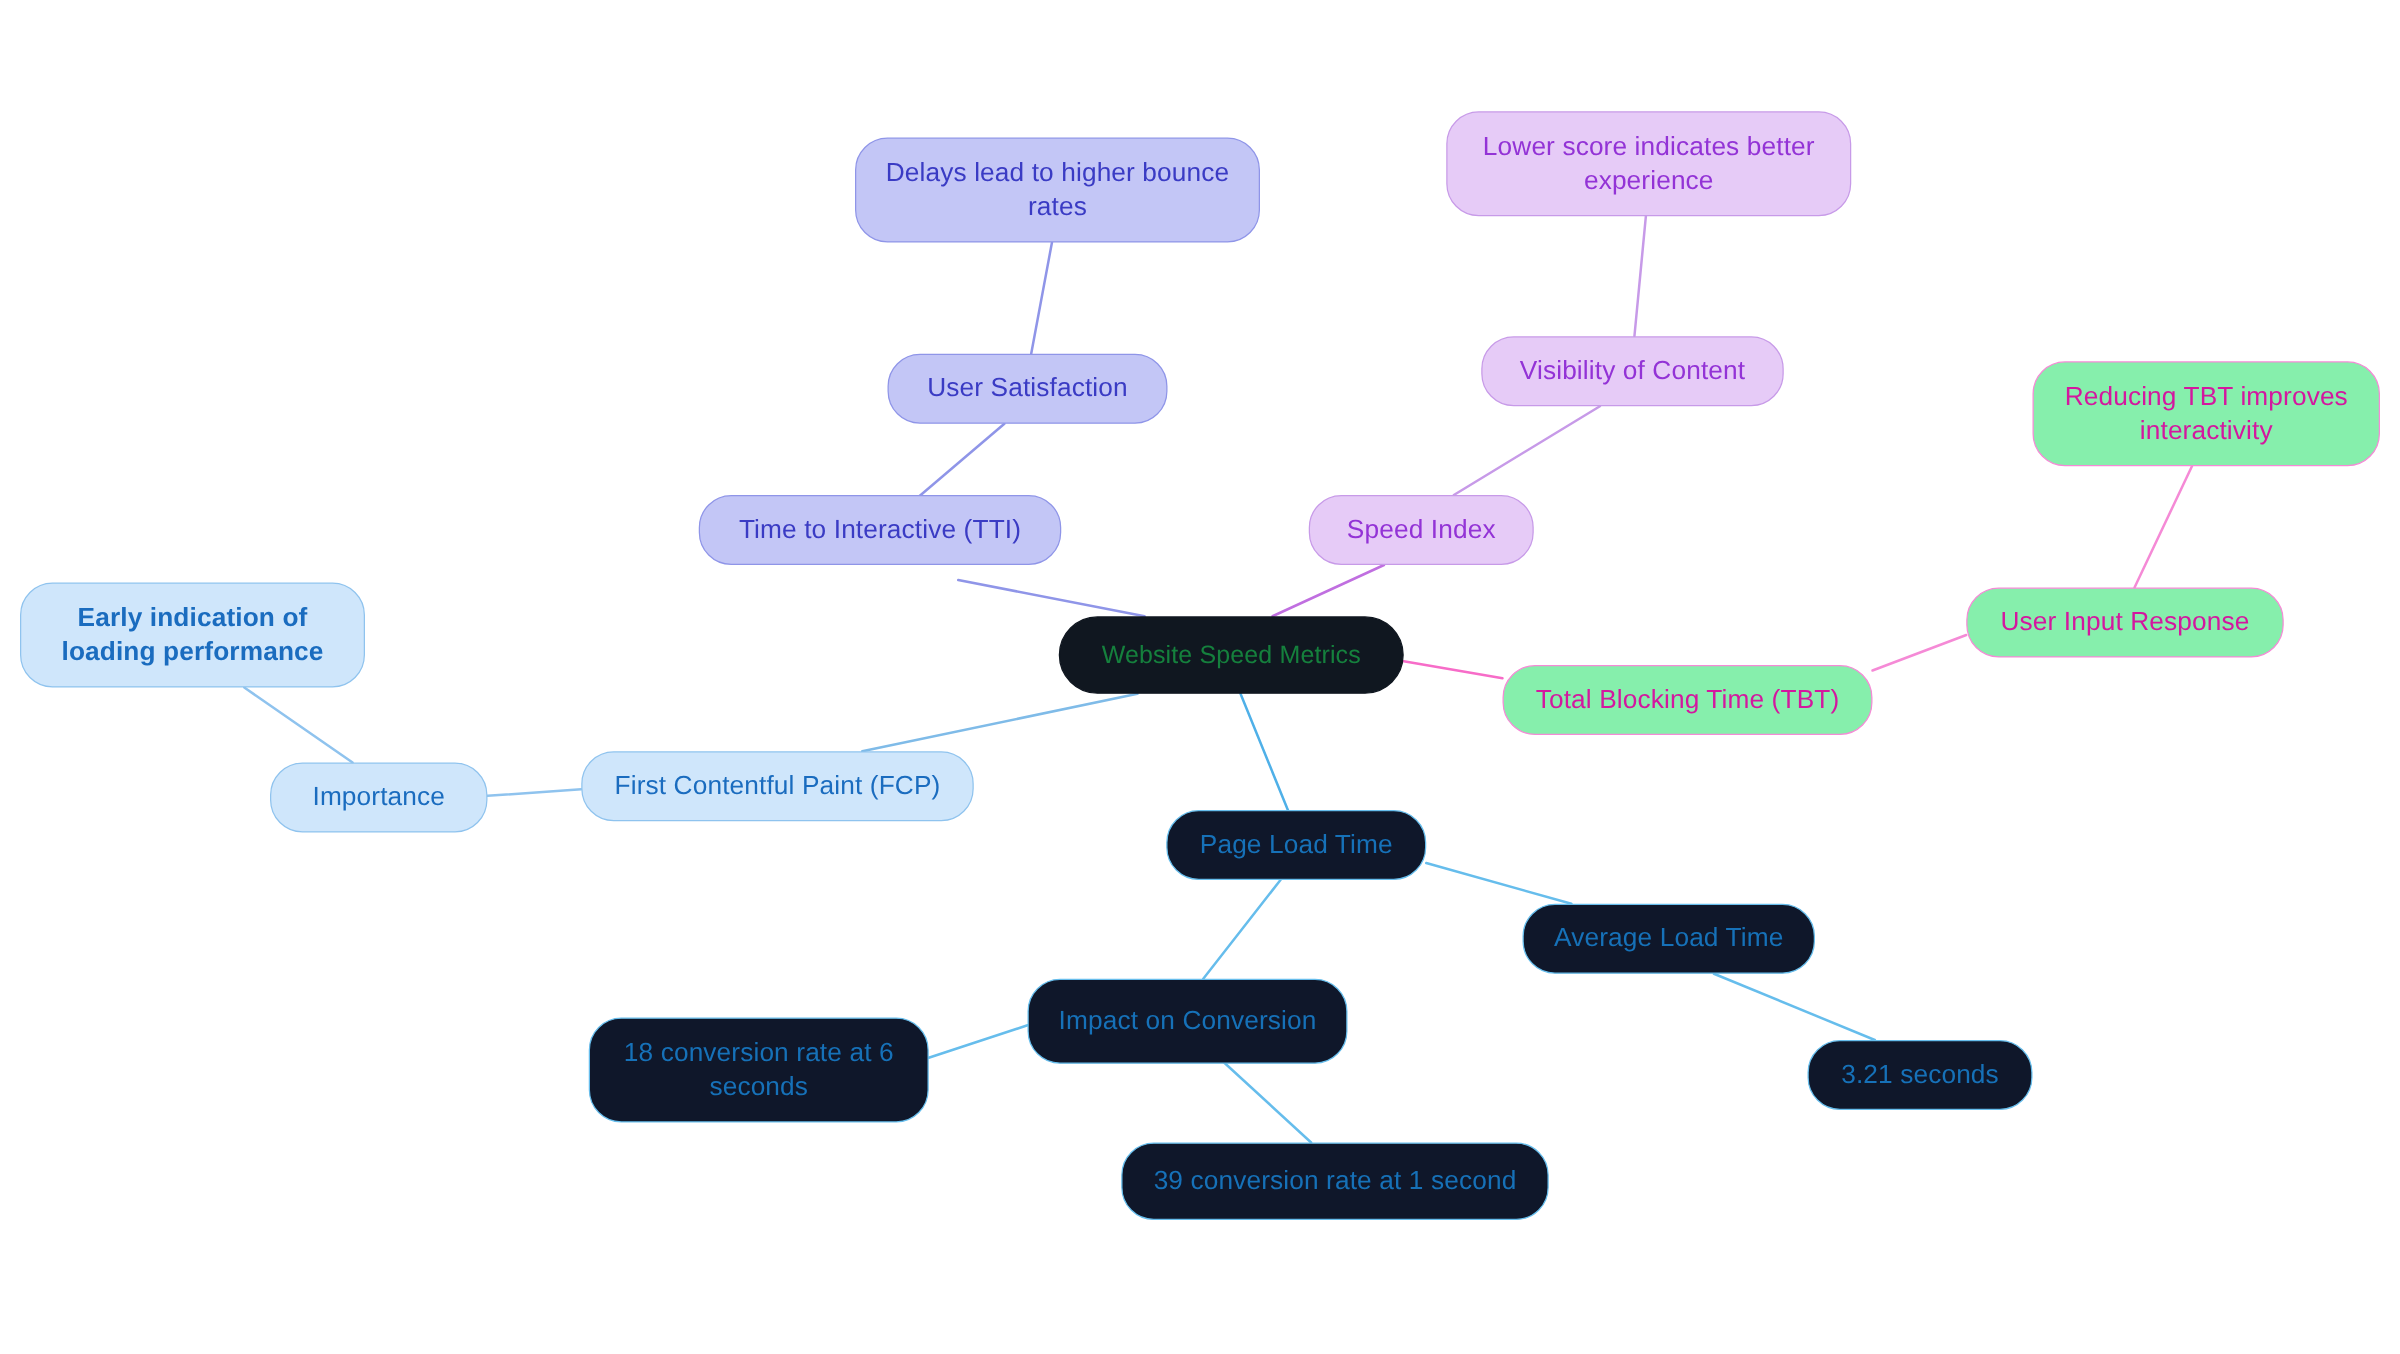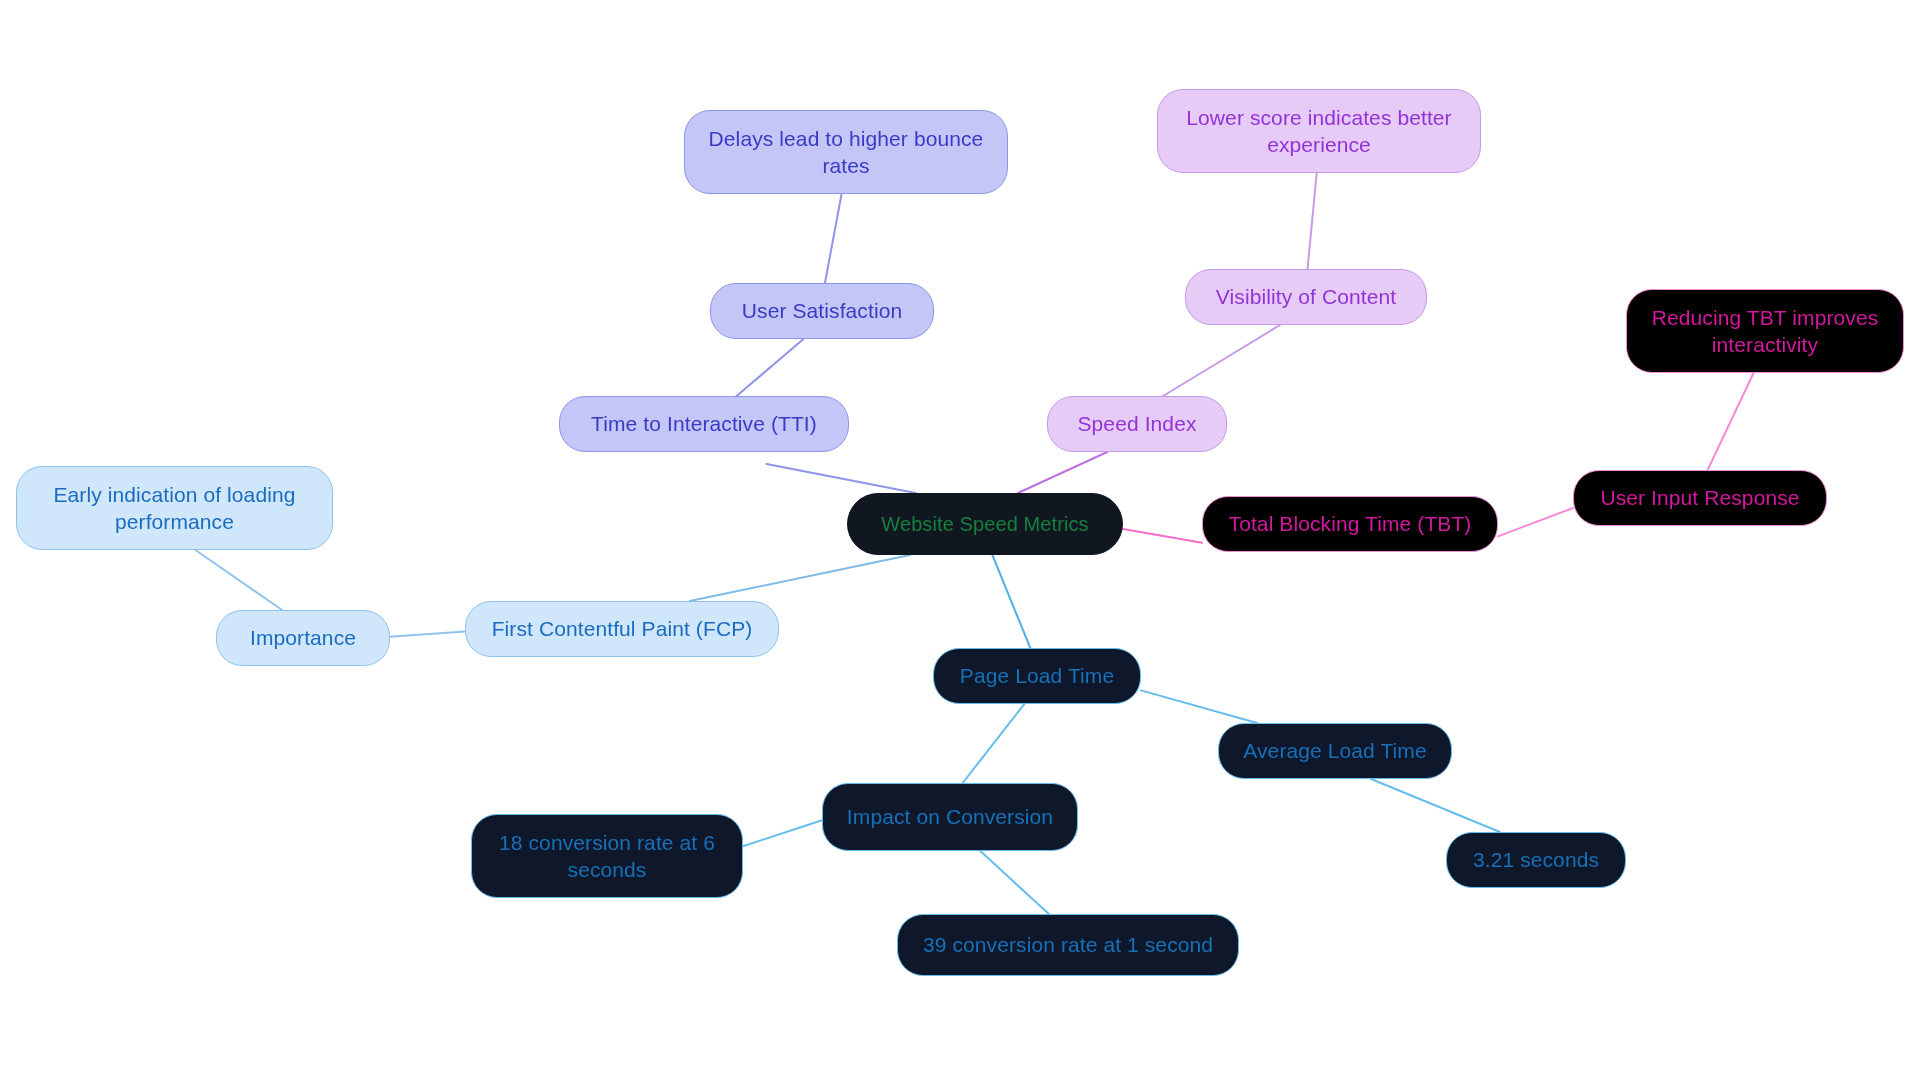--- a/index.html
+++ b/index.html
@@ -71,21 +71,21 @@
     color: #3a3bc4;
     font-size: 21px;
   }
   .node.purple-b {
     background: #e6cbf7;
     border-color: #c79ae8;
     color: #9333d6;
     font-size: 21px;
   }
   .node.pink-a {
-    background: #000000;
+    background: #86efac;
     border-color: #f58ad6;
     color: #d4179f;
     font-size: 21px;
   }
 </style>
 </head>
 <body>
 
 <div id="mindmap-canvas">
   <svg id="edge-layer" viewBox="0 0 1920 1083" preserveAspectRatio="none">
@@ -123,36 +123,36 @@
       </div>
       <div class="node purple-b" style="left: 1047px; top: 396px; width: 180px; height: 56px;">
         <span class="node-label">Speed Index</span>
       </div>
       <div class="node purple-b" style="left: 1185px; top: 269px; width: 242px; height: 56px;">
         <span class="node-label">Visibility of Content</span>
       </div>
       <div class="node purple-b" style="left: 1157px; top: 89px; width: 324px; height: 84px;">
         <span class="node-label">Lower score indicates better experience</span>
       </div>
-      <div class="node pink-a" style="left: 1202px; top: 496px; width: 296px; height: 56px;">
+      <div class="node pink-a" style="left: 1202px; top: 532px; width: 296px; height: 56px;">
         <span class="node-label">Total Blocking Time (TBT)</span>
       </div>
       <div class="node pink-a" style="left: 1573px; top: 470px; width: 254px; height: 56px;">
         <span class="node-label">User Input Response</span>
       </div>
       <div class="node pink-a" style="left: 1626px; top: 289px; width: 278px; height: 84px;">
         <span class="node-label">Reducing TBT improves interactivity</span>
       </div>
       <div class="node blue-a" style="left: 465px; top: 601px; width: 314px; height: 56px;">
         <span class="node-label">First Contentful Paint (FCP)</span>
       </div>
       <div class="node blue-a" style="left: 216px; top: 610px; width: 174px; height: 56px;">
         <span class="node-label">Importance</span>
       </div>
-      <div class="node blue-a" style="left: 16px; top: 466px; width: 317px; height: 84px;">
+      <div class="node blue-a" style="left: 16px; top: 466px; width: 276px; height: 84px; font-weight: bold;">
         <span class="node-label">Early indication of loading performance</span>
       </div>
       <div class="node blue-b" style="left: 933px; top: 648px; width: 208px; height: 56px;">
         <span class="node-label">Page Load Time</span>
       </div>
       <div class="node blue-b" style="left: 1218px; top: 723px; width: 234px; height: 56px; text-align: center;">
         <span class="node-label">Average Load Time</span>
       </div>
       <div class="node blue-b" style="left: 1446px; top: 832px; width: 180px; height: 56px;">
         <span class="node-label">3.21 seconds</span>

